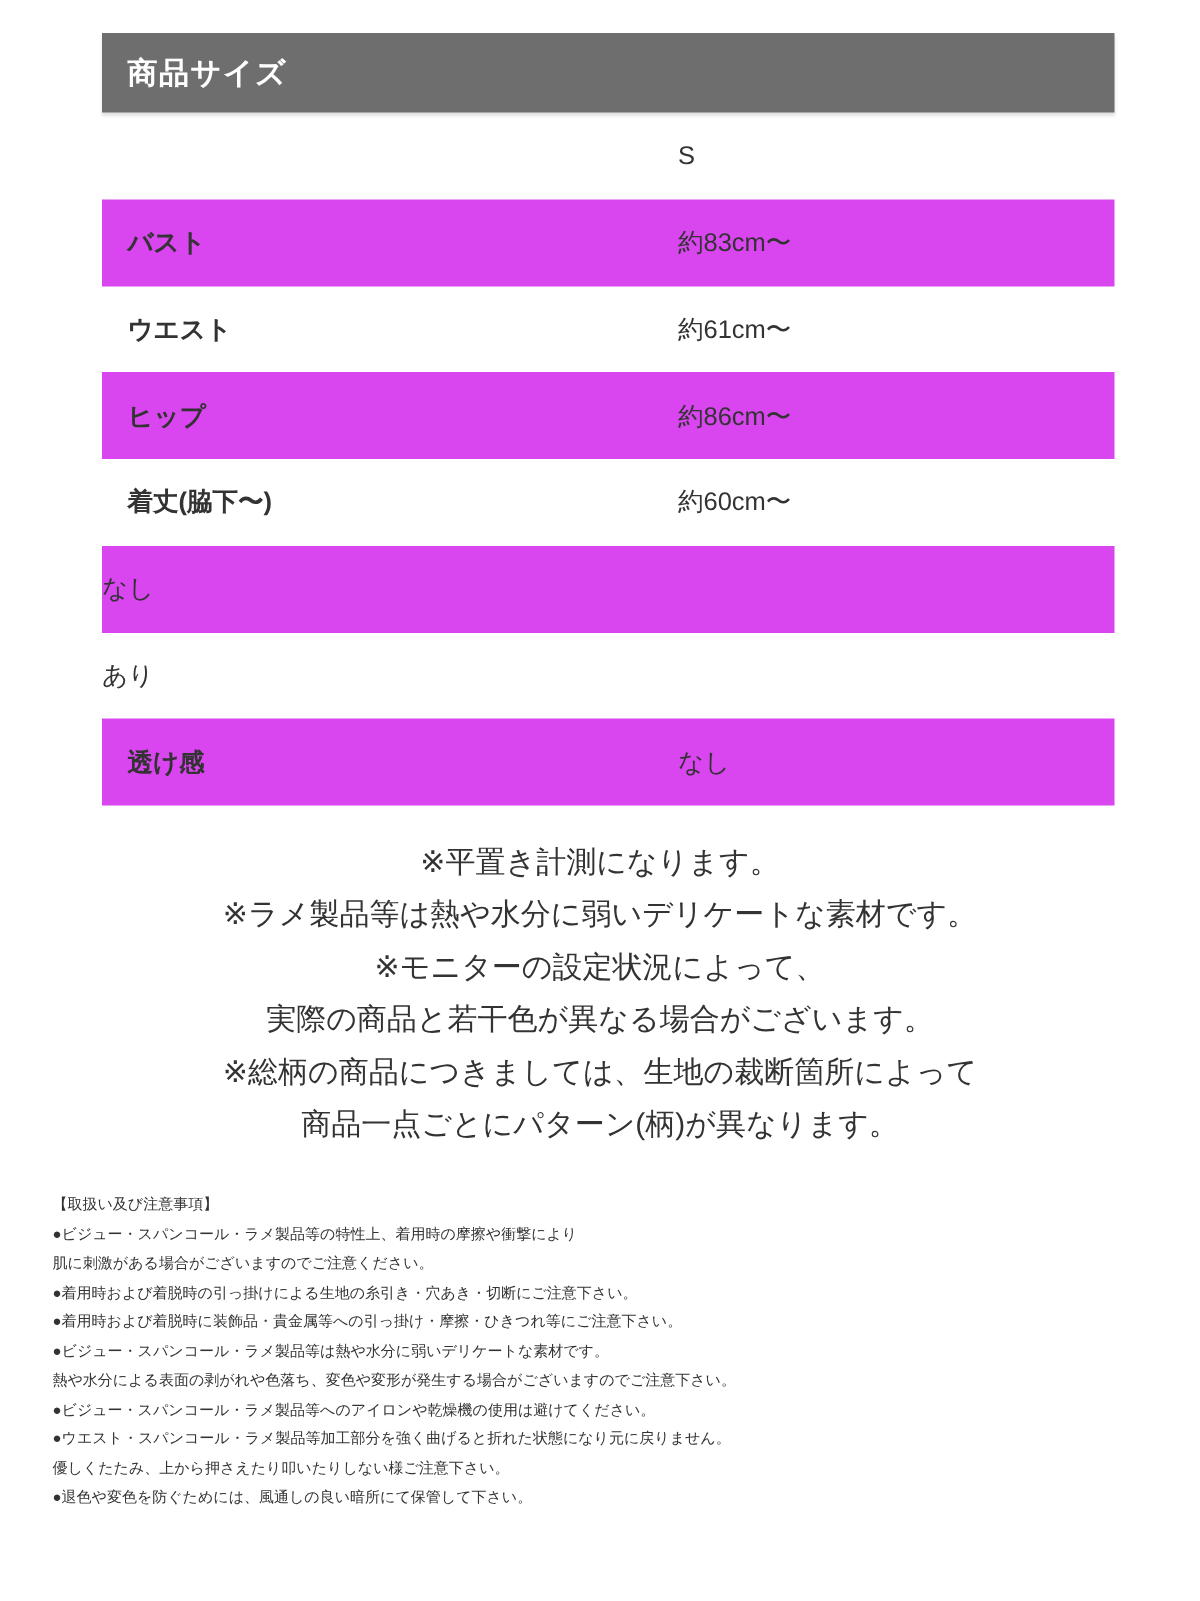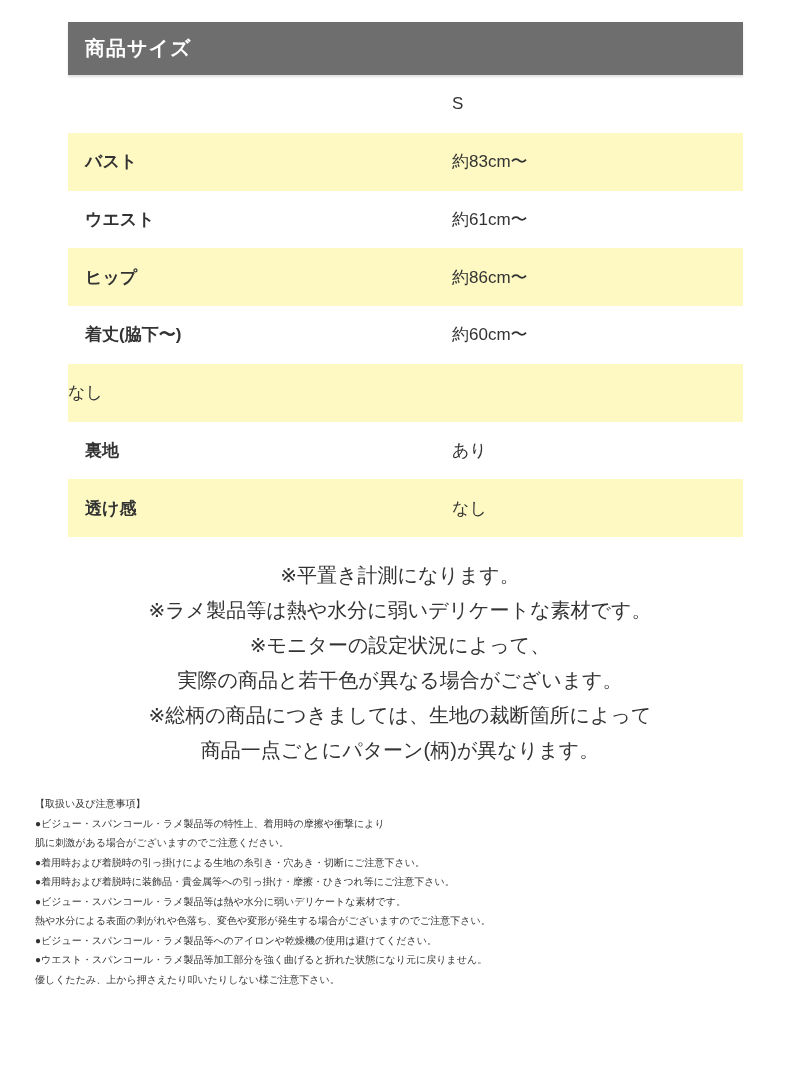--- a/index.html
+++ b/index.html
@@ -32,21 +32,21 @@
     font-weight: bold;
     letter-spacing: 1px;
   }
   .size-table { width: 100%; }
   .size-row {
     display: flex;
     height: 57.75px;
     align-items: center;
     font-size: 17px;
   }
-  .size-row.stripe { background: #fef9c3; }
+  .size-row.stripe { background: #d946ef; }
   .size-row .label-cell {
     flex: 0 0 384px;
     padding-left: 17px;
     font-weight: bold;
     color: #333333;
   }
   .size-row .value-cell {
     flex: 1 1 auto;
     color: #333333;
   }
@@ -100,21 +100,20 @@
       <div class="size-row">
         <div class="label-cell">着丈(脇下〜)</div>
         <div class="value-cell">約60cm〜</div>
       </div>
 
       <div class="size-row stripe">
         <div class="value-cell">なし</div>
       </div>
 
       <div class="size-row">
-        <div class="label-cell">裏地</div>
         <div class="value-cell">あり</div>
       </div>
 
       <div class="size-row stripe">
         <div class="label-cell">透け感</div>
         <div class="value-cell">なし</div>
       </div>
 
     </div>
   </div>
@@ -132,15 +131,16 @@
     <div>【取扱い及び注意事項】</div>
     <div>●ビジュー・スパンコール・ラメ製品等の特性上、着用時の摩擦や衝撃により</div>
     <div>肌に刺激がある場合がございますのでご注意ください。</div>
     <div>●着用時および着脱時の引っ掛けによる生地の糸引き・穴あき・切断にご注意下さい。</div>
     <div>●着用時および着脱時に装飾品・貴金属等への引っ掛け・摩擦・ひきつれ等にご注意下さい。</div>
     <div>●ビジュー・スパンコール・ラメ製品等は熱や水分に弱いデリケートな素材です。</div>
     <div>熱や水分による表面の剥がれや色落ち、変色や変形が発生する場合がございますのでご注意下さい。</div>
     <div>●ビジュー・スパンコール・ラメ製品等へのアイロンや乾燥機の使用は避けてください。</div>
     <div>●ウエスト・スパンコール・ラメ製品等加工部分を強く曲げると折れた状態になり元に戻りません。</div>
     <div>優しくたたみ、上から押さえたり叩いたりしない様ご注意下さい。</div>
+    <div>●退色や変色を防ぐためには、風通しの良い暗所にて保管して下さい。</div>
   </div>
 
 </div>
 
 </body></html>

